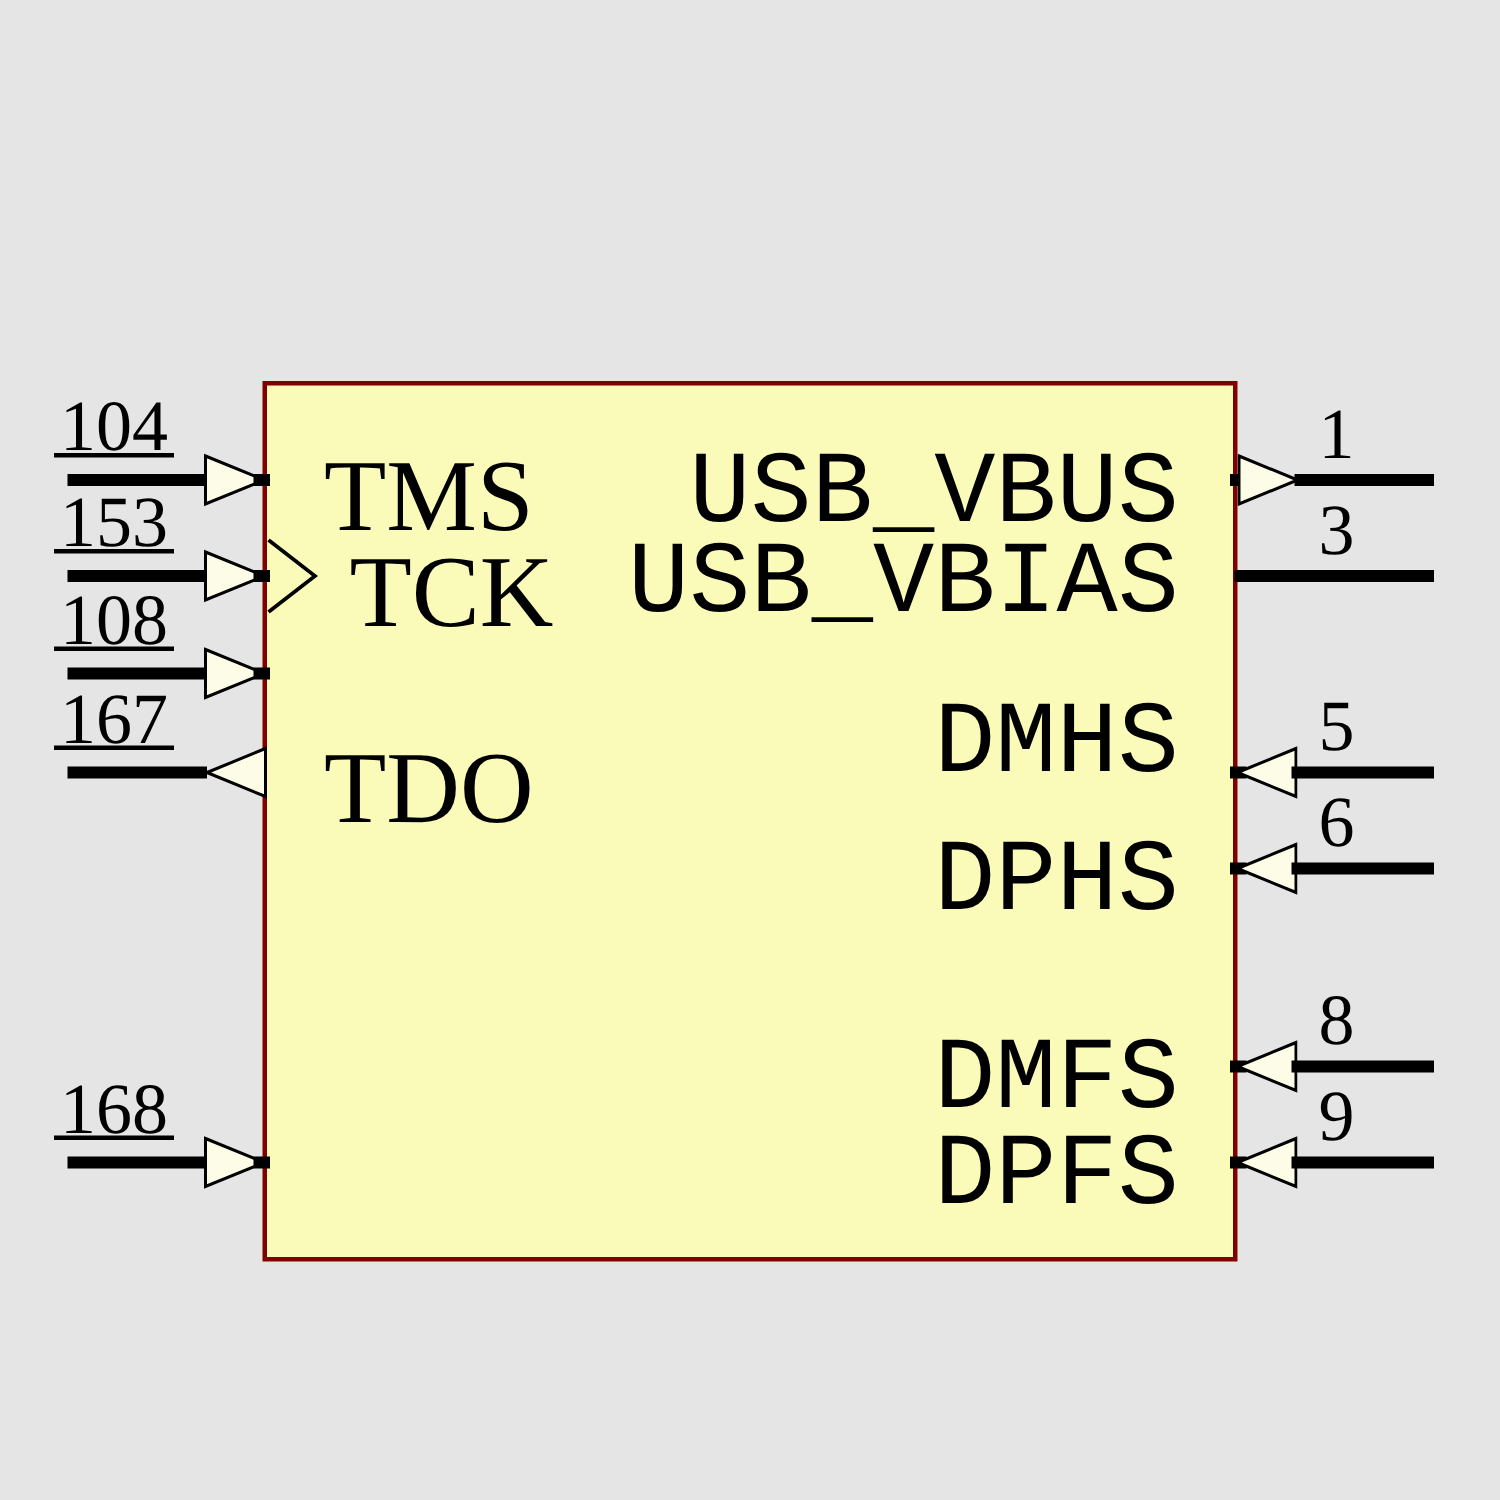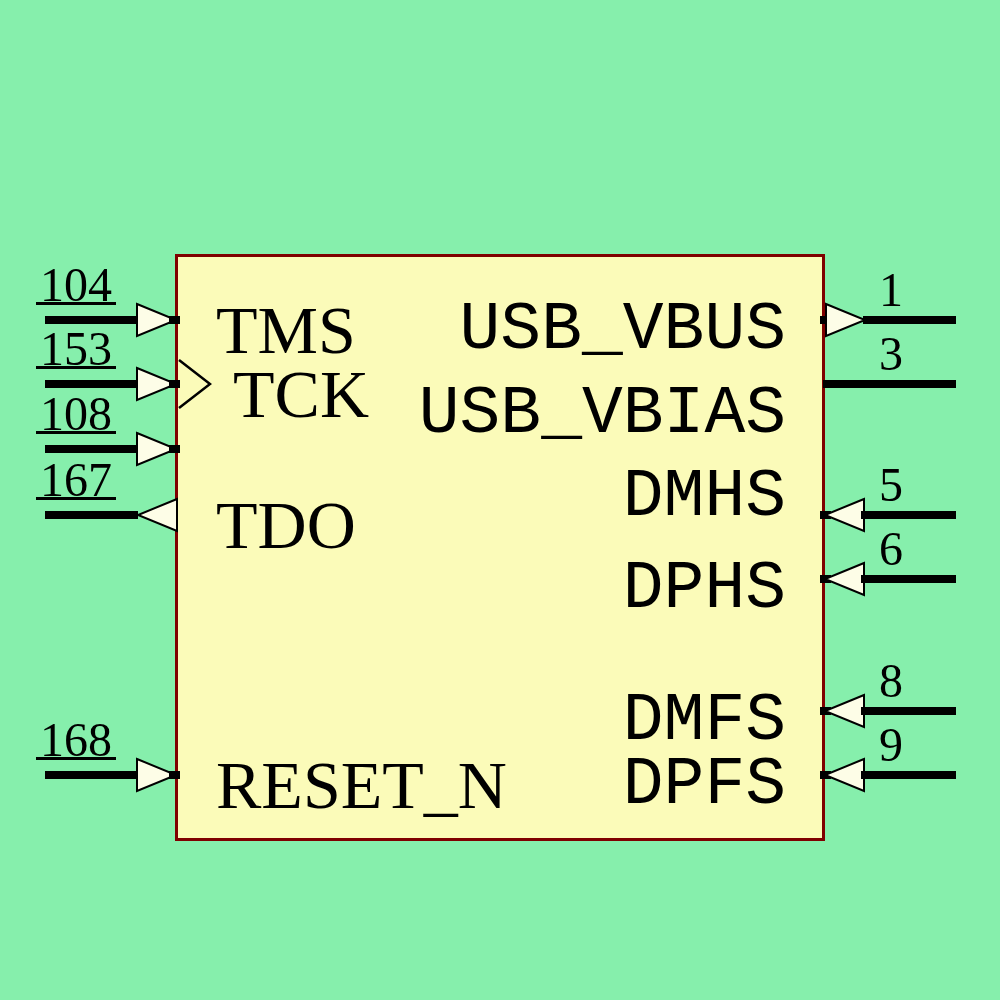--- a/index.html
+++ b/index.html
@@ -1,16 +1,16 @@
 <!DOCTYPE html>
 <html><head>
 <meta charset="utf-8">
 <style>
   html,body{margin:0;padding:0;background:#fff;}
-  .canvas{position:relative;width:1000px;height:1000px;background:#86efac;overflow:hidden;
+  .canvas{position:relative;width:1000px;height:1000px;background:#e5e5e5;overflow:hidden;
           font-family:"Liberation Serif", serif;color:#000;}
   .chip-body{position:absolute;left:175px;top:254px;width:644px;height:581px;
              background:#FBFBB9;border:3px solid #7F0000;}
   .wire{position:absolute;height:8px;background:#000;}
   .nub{position:absolute;width:11px;height:8px;background:#000;}
   .arrow{position:absolute;}
   .arrow polygon{fill:#FDFDE7;stroke:#000;stroke-width:2;}
   .clk polyline{fill:none;stroke:#000;stroke-width:2.5;}
   .num{position:absolute;font-size:48px;line-height:1;white-space:pre;}
   .numl{left:32px;width:88px;text-align:center;}
@@ -63,33 +63,32 @@
     </svg>
   <div class="lbl" style="left:216px;top:491px">TDO</div>
 
   <div class="num numl" style="top:716px">168</div>
   <div class="unl" style="top:757px"></div>
   <div class="wire" style="left:45px;top:771px;width:93px"></div>
   <svg class="arrow" style="left:136px;top:757px" width="42" height="36" viewBox="0 0 42 36">
       <polygon points="1,2 40,18 1,34"></polygon>
     </svg>
   <div class="nub" style="left:169px;top:771px"></div>
-  <div class="lbl" style="left:216px;top:751px">RESET_N</div>
 
   <div class="num numr" style="top:266px">1</div>
   <div class="nub" style="left:820px;top:316px"></div>
   <svg class="arrow" style="left:825px;top:302px" width="42" height="36" viewBox="0 0 42 36">
       <polygon points="1,2 40,18 1,34"></polygon>
     </svg>
   <div class="wire" style="left:863px;top:316px;width:93px"></div>
   <div class="lbl lblr" style="top:296px">USB_VBUS</div>
 
   <div class="num numr" style="top:330px">3</div>
   <div class="wire" style="left:823px;top:380px;width:133px"></div>
-  <div class="lbl lblr" style="top:380px">USB_VBIAS</div>
+  <div class="lbl lblr" style="top:356px">USB_VBIAS</div>
 
   <div class="num numr" style="top:461px">5</div>
   <div class="nub" style="left:820px;top:511px"></div>
   <svg class="arrow" style="left:823px;top:497px" width="42" height="36" viewBox="0 0 42 36">
       <polygon points="41,2 2,18 41,34"></polygon>
     </svg>
   <div class="wire" style="left:861px;top:511px;width:95px"></div>
   <div class="lbl lblr" style="top:463px">DMHS</div>
 
   <div class="num numr" style="top:525px">6</div>

